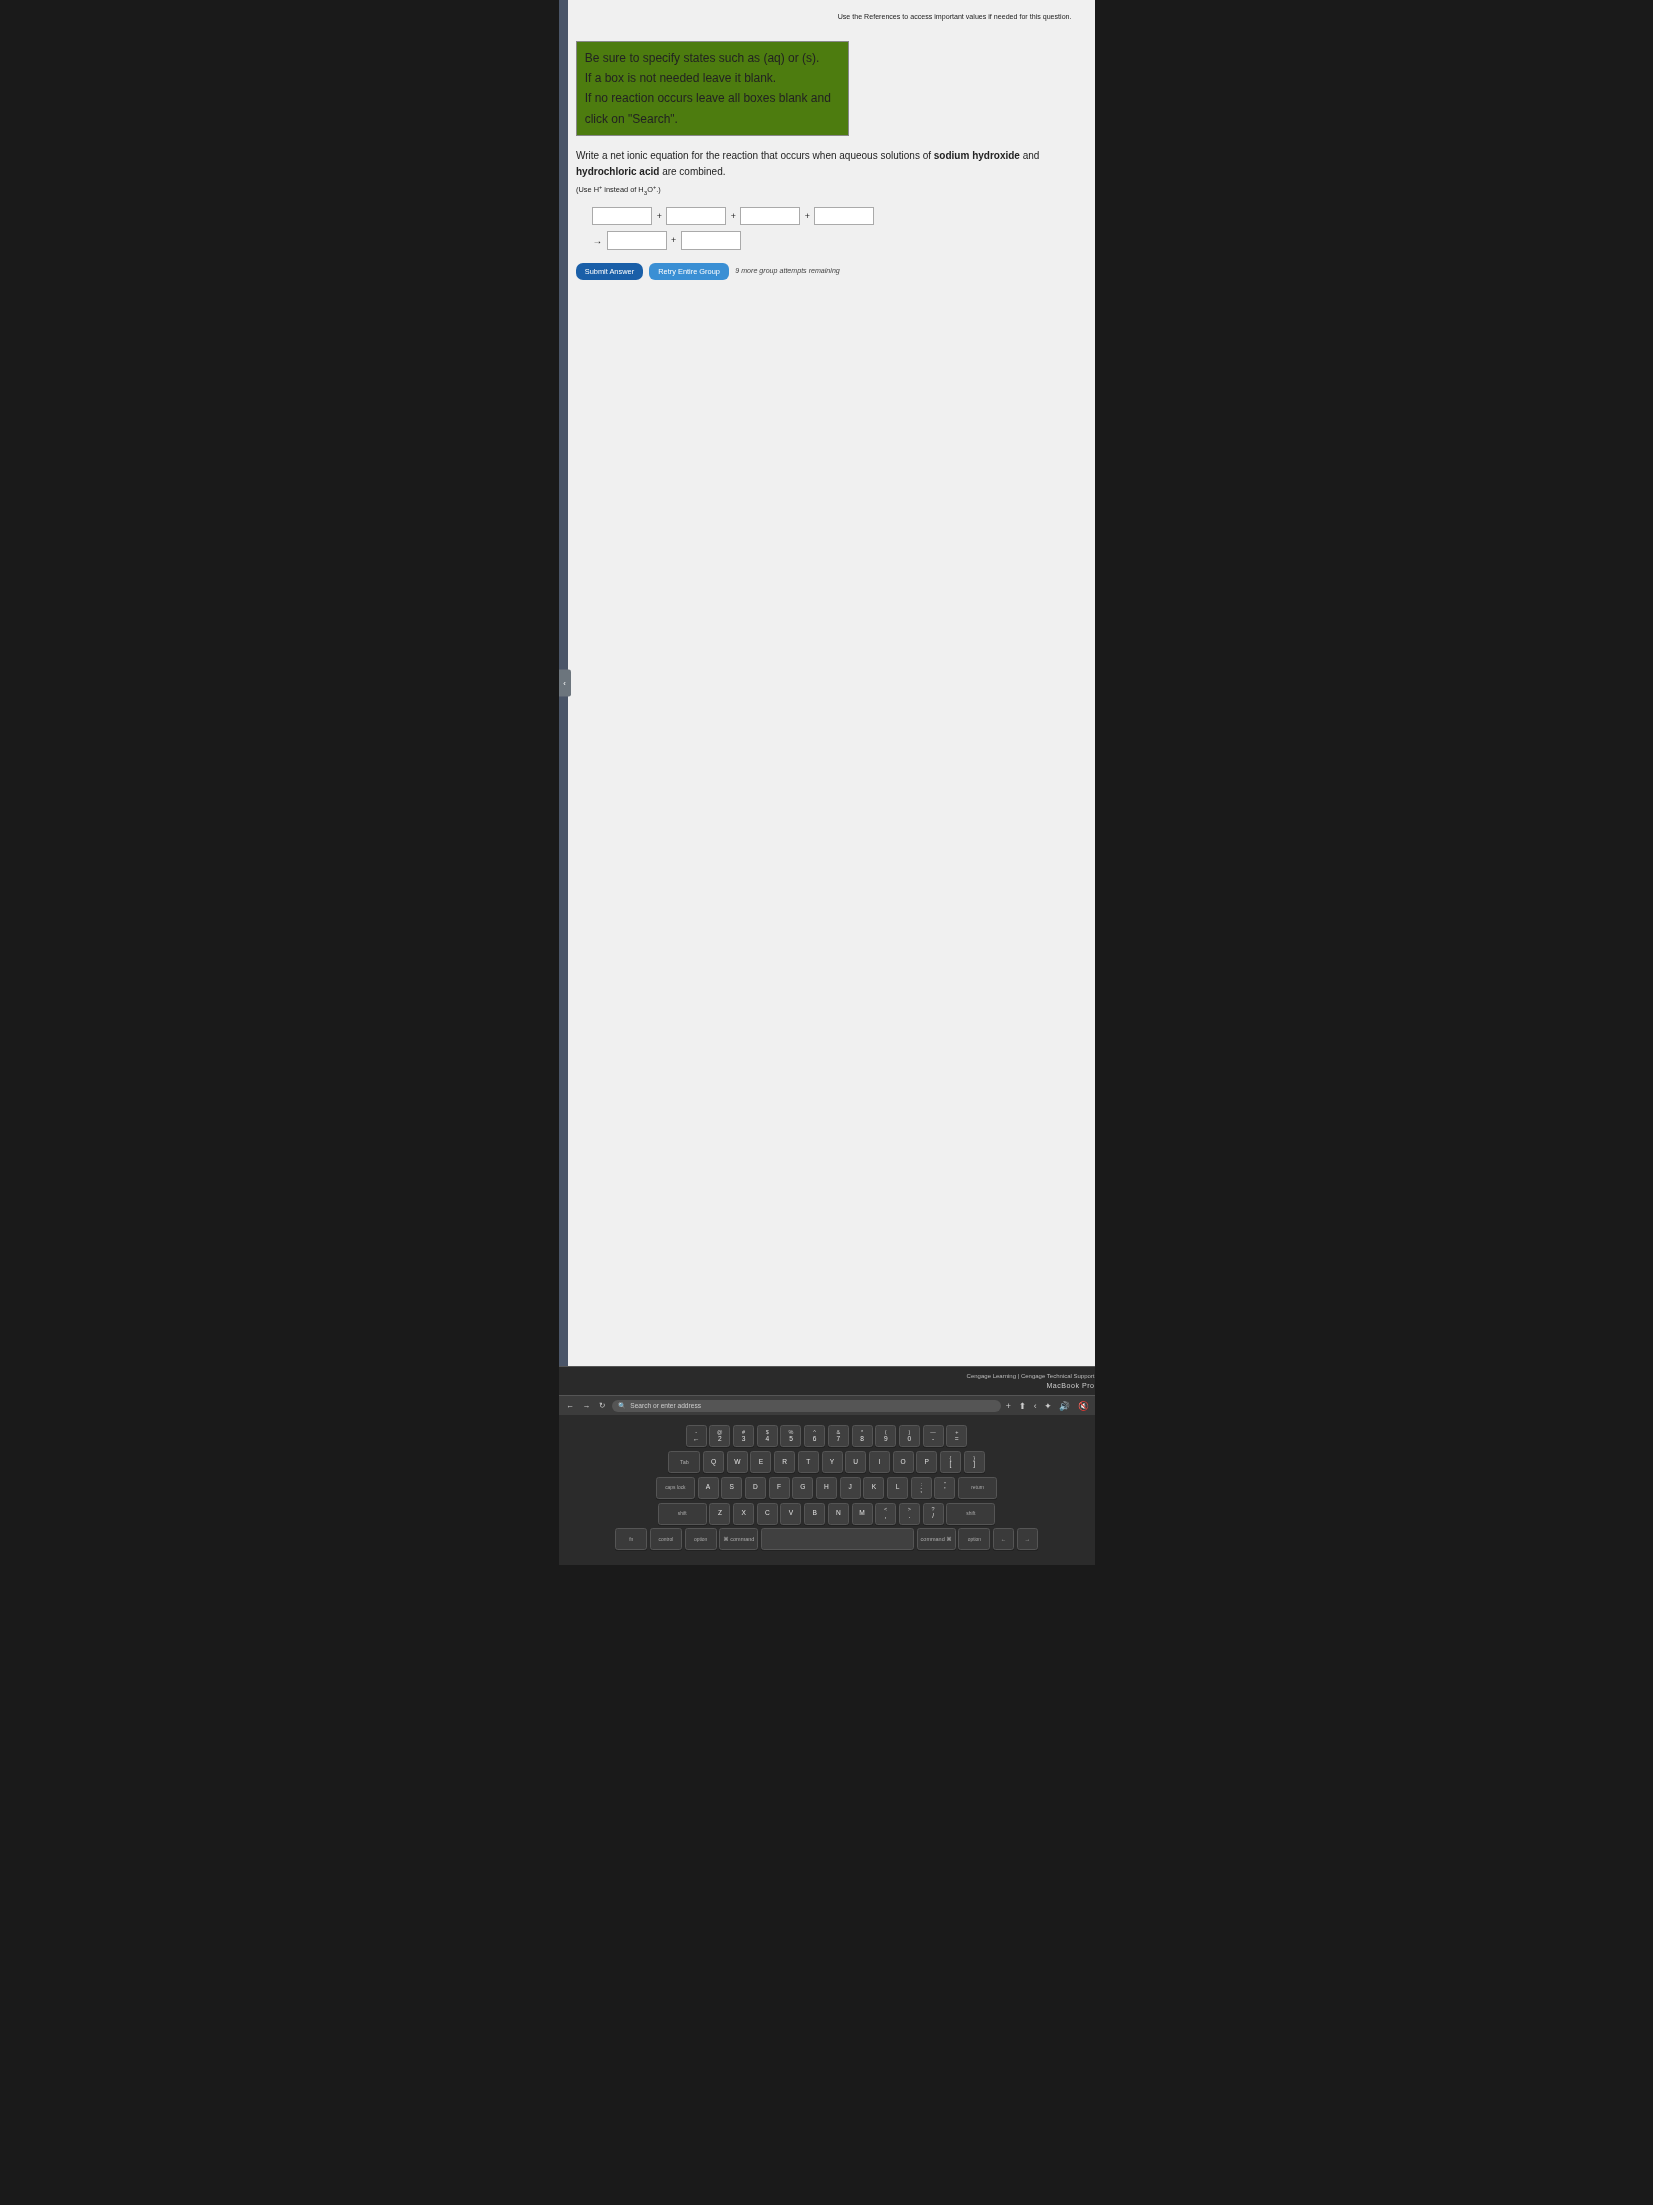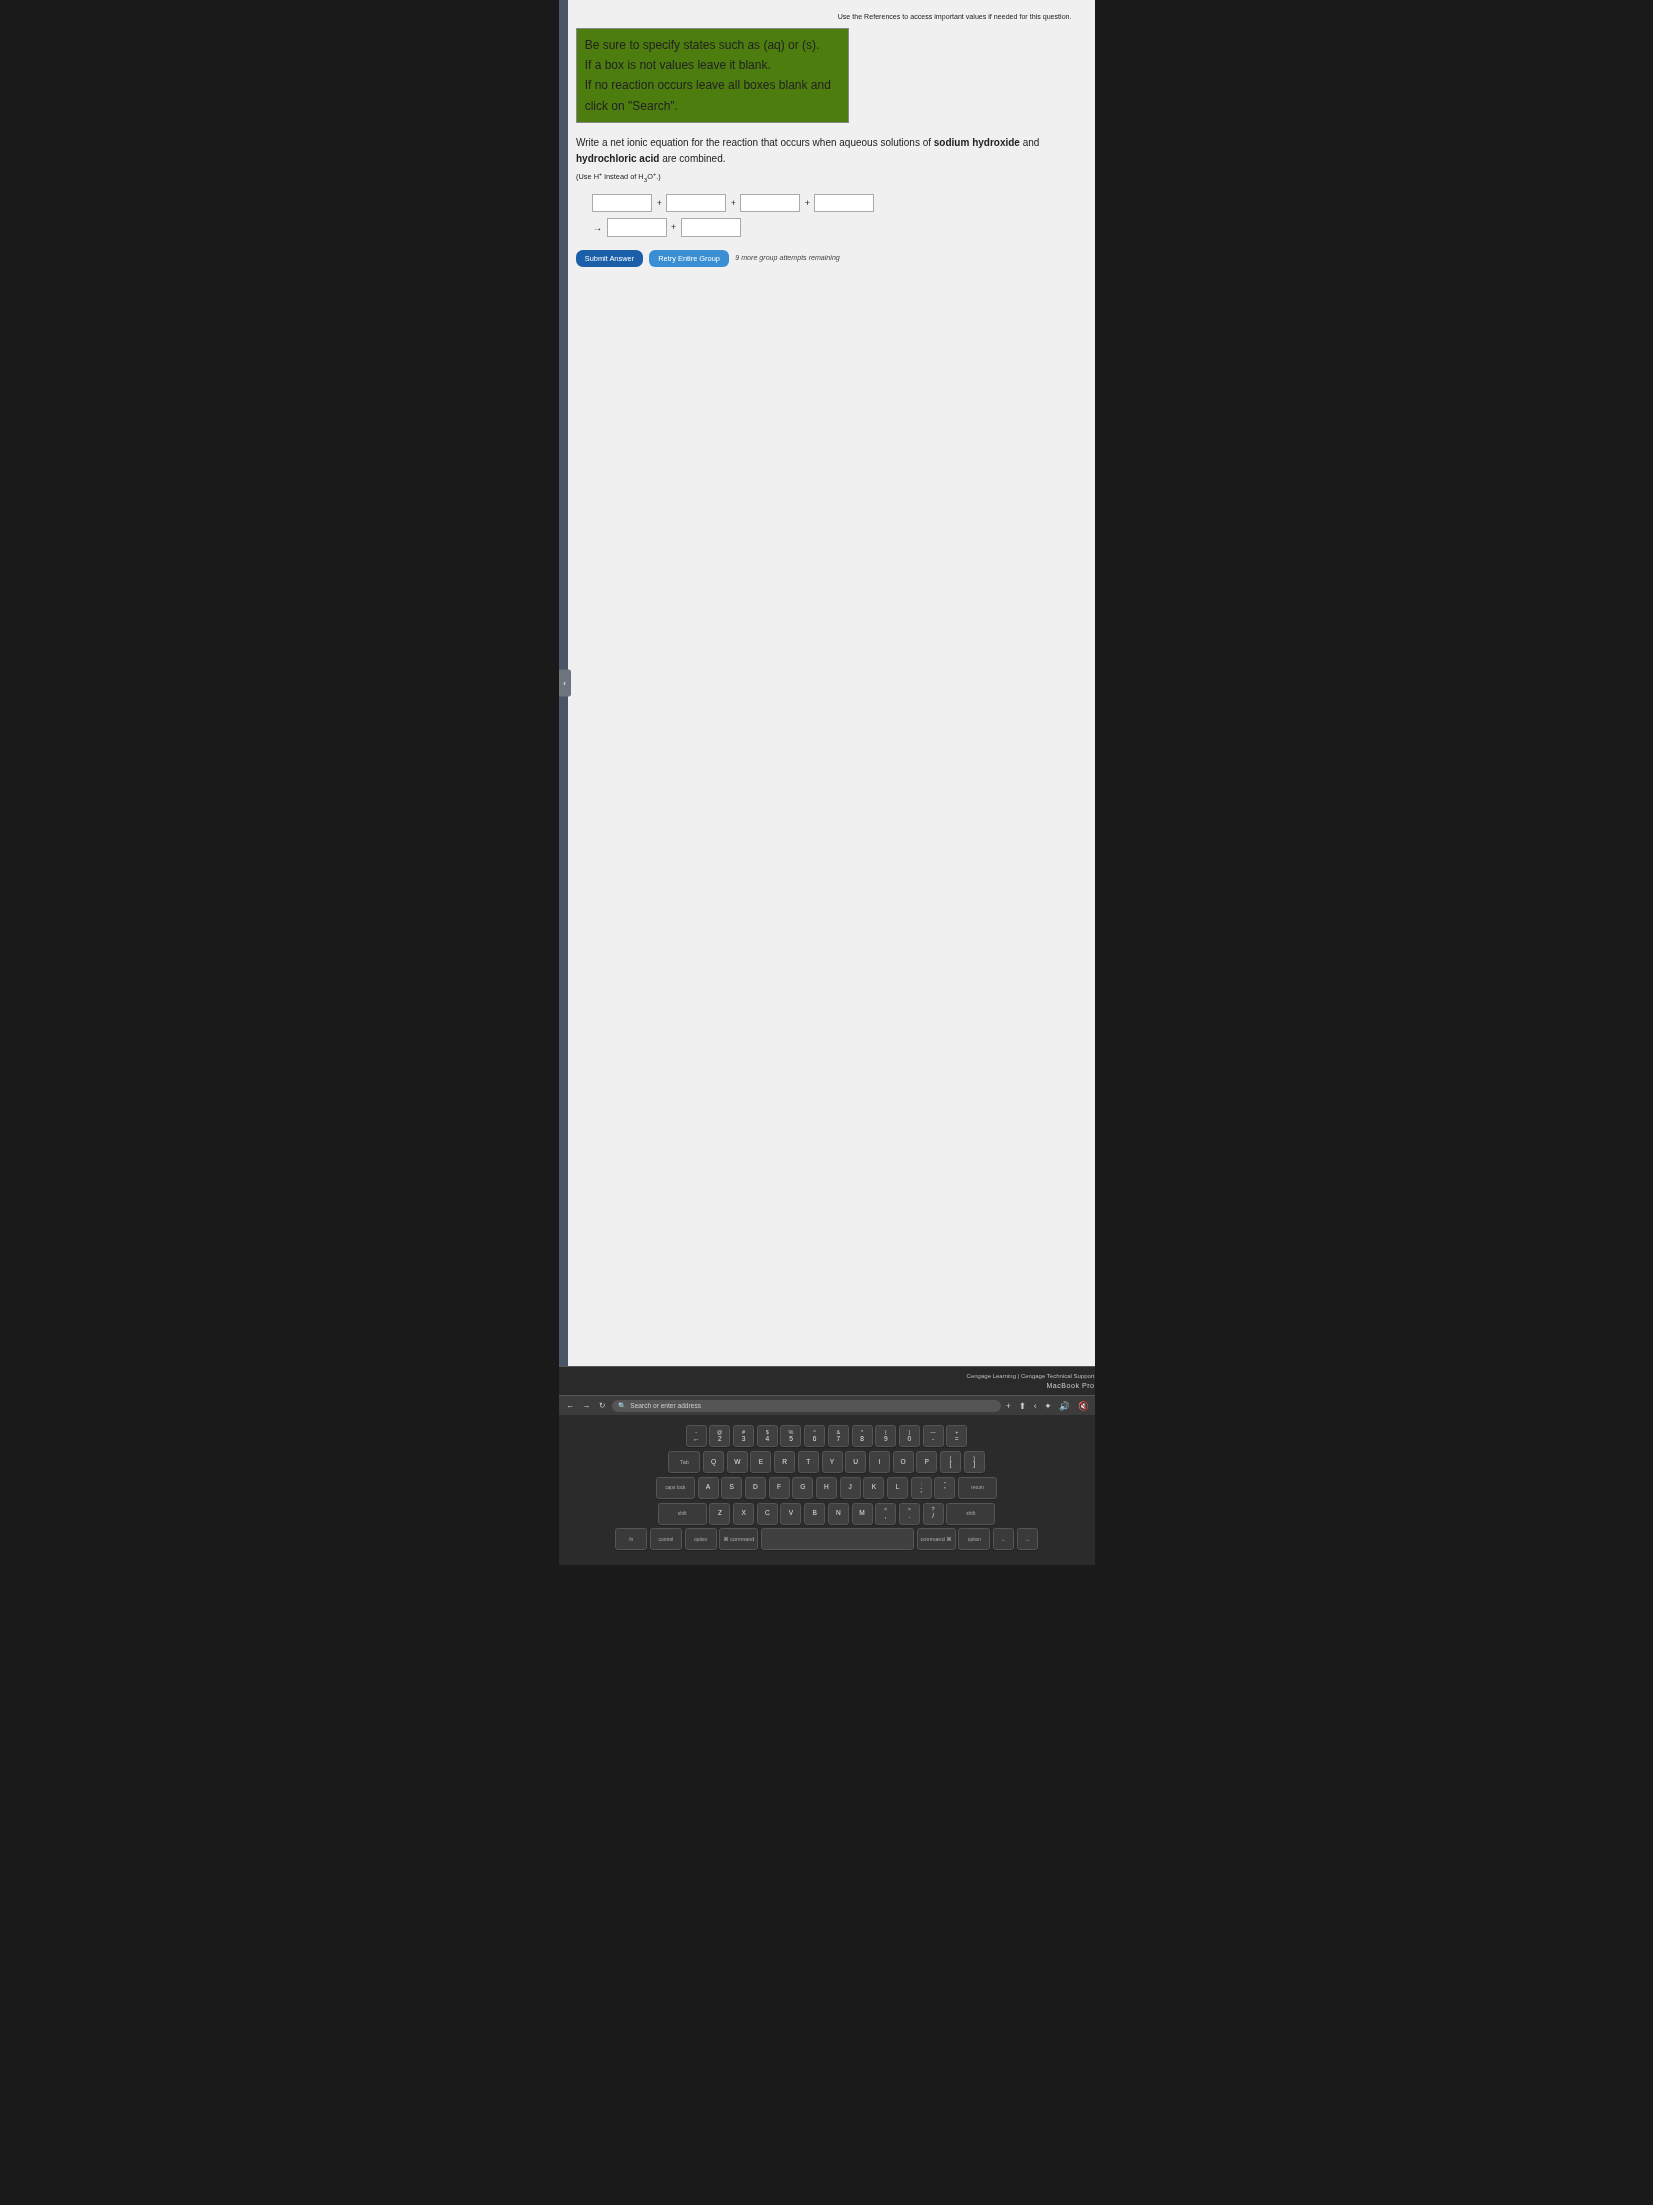--- a/index.html
+++ b/index.html
@@ -40,21 +40,21 @@
       cursor: pointer;
       border-radius: 0 2.2px 2.2px 0;
       font-size: 7.7px;
     }
 
     
     .reference-bar {
       text-align: right;
       font-size: 7.1px;
       color: #222;
-      margin-bottom: 7px;
+      margin-bottom: 20px;
       padding-right: 5.5px;
     }
 
     
     .instructions-box {
       border: 0.5px solid #888;
       padding: 5.5px 7.7px;
       margin-bottom: 12px;
       max-width: 273px;
       background: #4d7c0f;
@@ -294,21 +294,21 @@
   <div class="left-sidebar-bar"></div>
 
   <div class="left-nav-arrow">‹</div>
 
   <div class="reference-bar">
     <span>Use the References to access important values if needed for this question.</span>
   </div>
 
   <div class="instructions-box">
     <div>Be sure to specify states such as (aq) or (s).</div>
-    <div>If a box is not values leave it blank.</div>
+    <div>If a box is not needed leave it blank.</div>
     <div>If no reaction occurs leave all boxes blank and click on "Search".</div>
   </div>
 
   <p class="question-text">
     Write a net ionic equation for the reaction that occurs when aqueous solutions of <strong>sodium hydroxide</strong> and <strong>hydrochloric acid</strong> are combined.
   </p>
 
   <p class="use-hint">
     (Use H<sup>+</sup> instead of H<sub>3</sub>O<sup>+</sup>.)
   </p>

